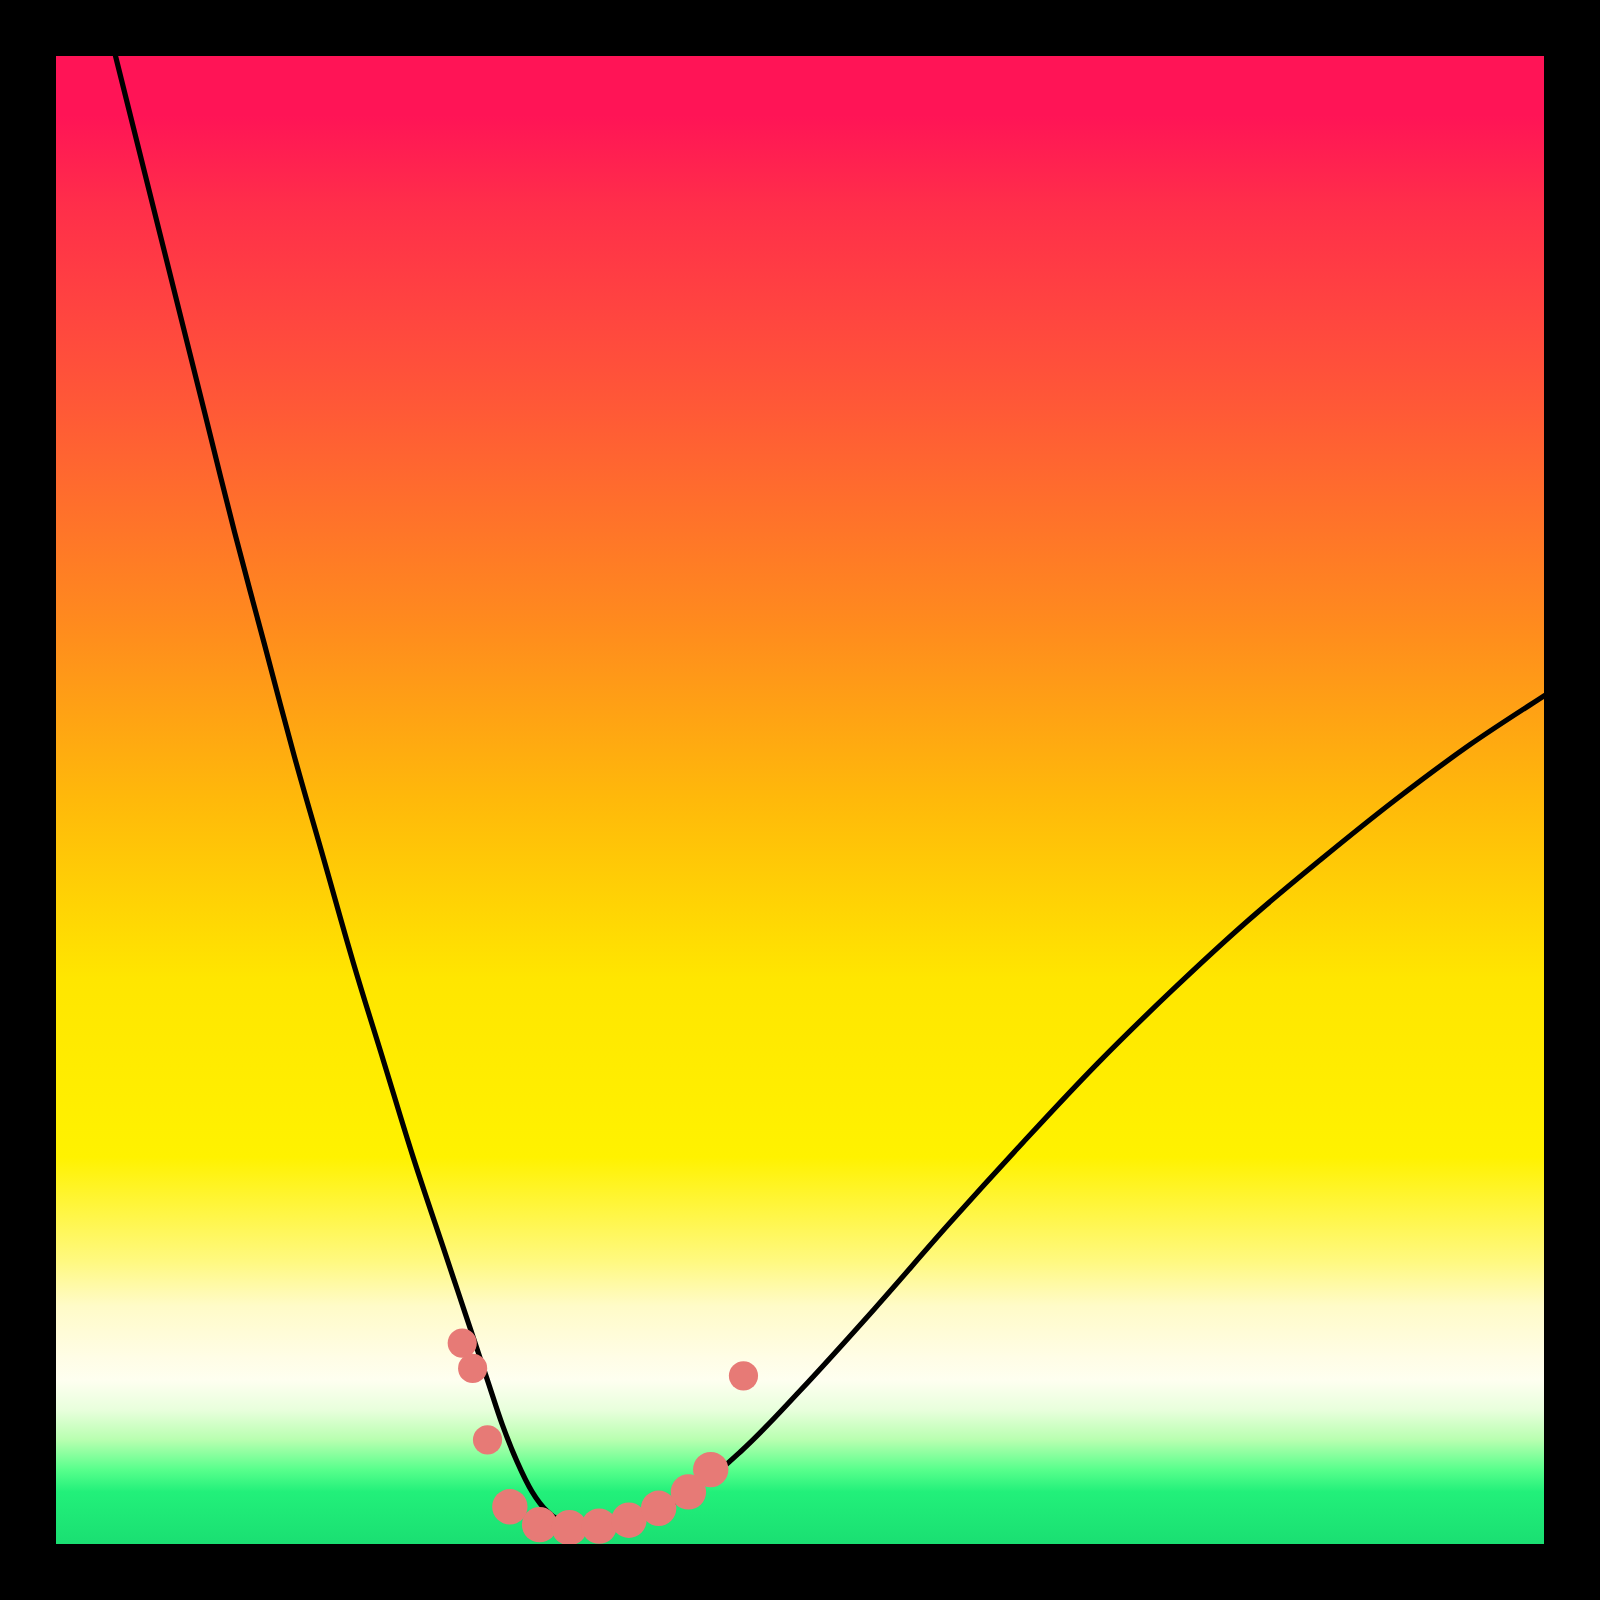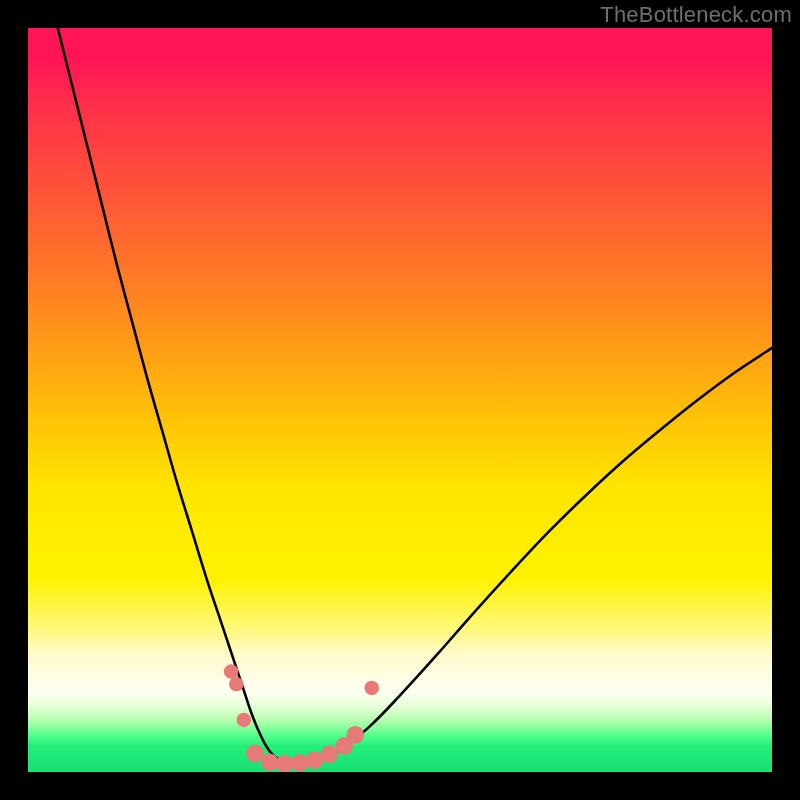--- a/index.html
+++ b/index.html
@@ -84,14 +84,13 @@
           <circle cx="256.68" cy="735.82" r="8.85" fill="#e77a76" stroke="#d46862" stroke-width="0"></circle>
           <circle cx="271.56" cy="735.07" r="8.85" fill="#e77a76" stroke="#d46862" stroke-width="0"></circle>
           <circle cx="286.44" cy="732.10" r="8.85" fill="#e77a76" stroke="#d46862" stroke-width="0"></circle>
           <circle cx="301.32" cy="726.14" r="8.85" fill="#e77a76" stroke="#d46862" stroke-width="0"></circle>
           <circle cx="316.20" cy="717.96" r="8.85" fill="#e77a76" stroke="#d46862" stroke-width="0"></circle>
           <circle cx="327.36" cy="706.80" r="8.85" fill="#e77a76" stroke="#d46862" stroke-width="0"></circle>
           <circle cx="343.73" cy="659.93" r="7.29" fill="#e77a76" stroke="#d46862" stroke-width="0"></circle>
         </g>
     </svg>
   </div>
-  <div class="watermark">TheBottleneck.com</div>
 </div>
 
 </body></html>

